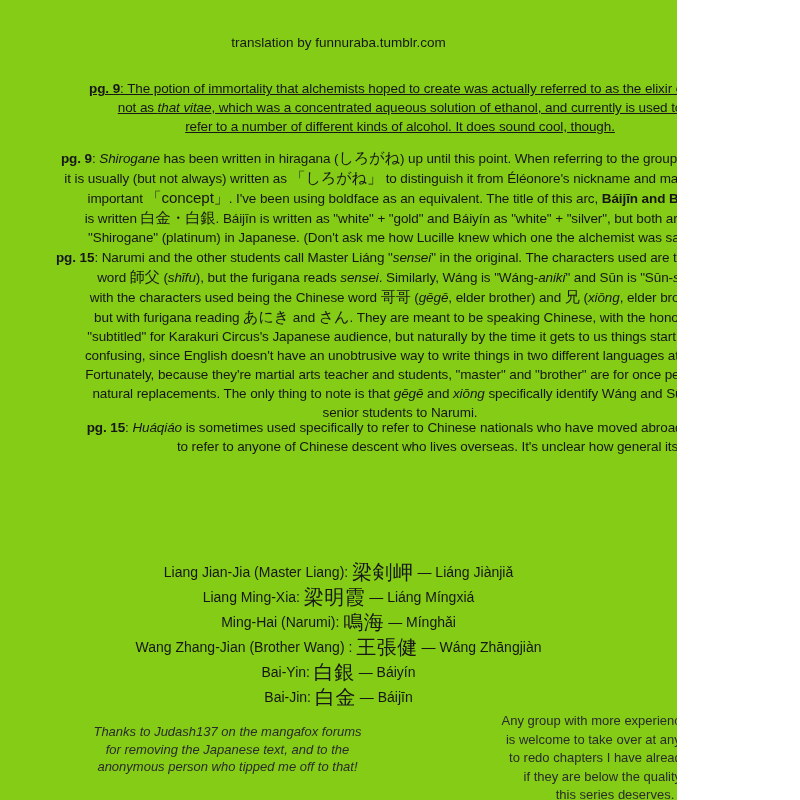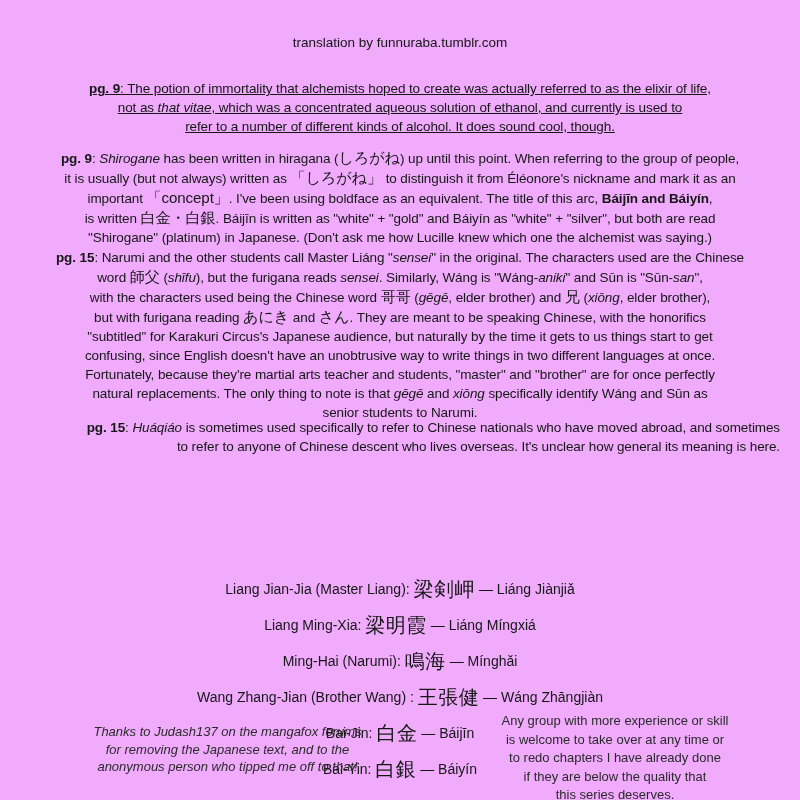--- a/index.html
+++ b/index.html
@@ -2,23 +2,23 @@
 <html><head>
 <meta charset="utf-8">
 <style>
   html, body {
     margin: 0;
     padding: 0;
     background: #ffffff;
   }
   .sheet {
     position: relative;
-    width: 800px;
+    width: 677px;
     height: 800px;
-    background: #f0abfc;
+    background: #84cc16;
     color: #161616;
     font-family: "Liberation Sans", sans-serif;
     overflow: hidden;
   }
   .credit {
     position: absolute;
     top: 33px;
     left: 0;
     width: 100%;
     text-align: center;
@@ -42,23 +42,22 @@
   .jp { font-size: 1.12em; }
   .name-list {
     position: absolute;
     top: 560px;
     left: 0;
     width: 100%;
     text-align: center;
   }
   .name-line {
     font-size: 14px;
-    line-height: 36px;
+    line-height: 25px;
     height: 25px;
-    margin-top: 11px;
   }
   .cjk {
     font-size: 20px;
     vertical-align: -2px;
     letter-spacing: 0.5px;
   }
   .footer-note {
     position: absolute;
     text-align: center;
     font-size: 13px;
@@ -92,21 +91,21 @@
   <div class="note" id="note-pg15-honorifics"><b>pg. 15</b>: Narumi and the other students call Master Liáng "<i>sensei</i>" in the original. The characters used are the Chinese<br>word <span class="jp">師父</span> (<i>shīfu</i>), but the furigana reads <i>sensei</i>. Similarly, Wáng is "Wáng-<i>aniki</i>" and Sūn is "Sūn-<i>san</i>",<br>with the characters used being the Chinese word <span class="jp">哥哥</span> (<i>gēgē</i>, elder brother) and <span class="jp">兄</span> (<i>xiōng</i>, elder brother),<br>but with furigana reading <span class="jp">あにき</span> and <span class="jp">さん</span>. They are meant to be speaking Chinese, with the honorifics<br>"subtitled" for Karakuri Circus's Japanese audience, but naturally by the time it gets to us things start to get<br>confusing, since English doesn't have an unobtrusive way to write things in two different languages at once.<br>Fortunately, because they're martial arts teacher and students, "master" and "brother" are for once perfectly<br>natural replacements. The only thing to note is that <i>gēgē</i> and <i>xiōng</i> specifically identify Wáng and Sūn as<br>senior students to Narumi.</div>
 
   <div class="note" id="note-pg15-huaqiao"><b>pg. 15</b>: <i>Huáqiáo</i> is sometimes used specifically to refer to Chinese nationals who have moved abroad, and sometimes<br>to refer to anyone of Chinese descent who lives overseas. It's unclear how general its meaning is here.</div>
 
 
   <div class="name-list">
     <div class="name-line">Liang Jian-Jia (Master Liang): <span class="cjk">梁剣岬</span> — Liáng Jiànjiǎ</div>
     <div class="name-line">Liang Ming-Xia: <span class="cjk">梁明霞</span> — Liáng Míngxiá</div>
     <div class="name-line">Ming-Hai (Narumi): <span class="cjk">鳴海</span> — Mínghǎi</div>
     <div class="name-line">Wang Zhang-Jian (Brother Wang) : <span class="cjk">王張健</span> — Wáng Zhāngjiàn</div>
+    <div class="name-line">Bai-Yin: <span class="cjk">白銀</span> — Báiyín</div>
     <div class="name-line">Bai-Jin: <span class="cjk">白金</span> — Báijīn</div>
-    <div class="name-line">Bai-Yin: <span class="cjk">白銀</span> — Báiyín</div>
   </div>
 
   <div class="footer-note" id="thanks-note">Thanks to Judash137 on the mangafox forums<br>for removing the Japanese text, and to the<br>anonymous person who tipped me off to that!</div>
 
   <div class="footer-note" id="takeover-note">Any group with more experience or skill<br>is welcome to take over at any time or<br>to redo chapters I have already done<br>if they are below the quality that<br>this series deserves.</div>
 
 </div>
 
 </body></html>

